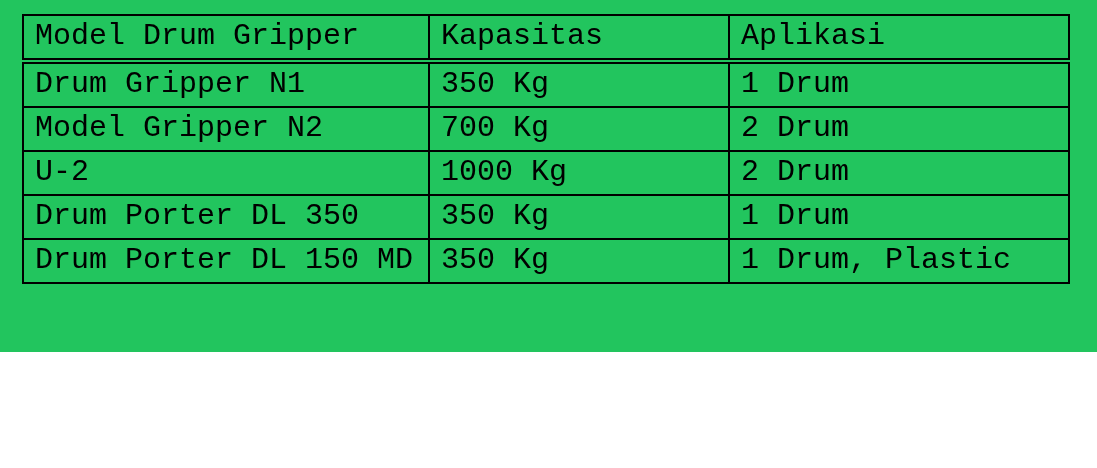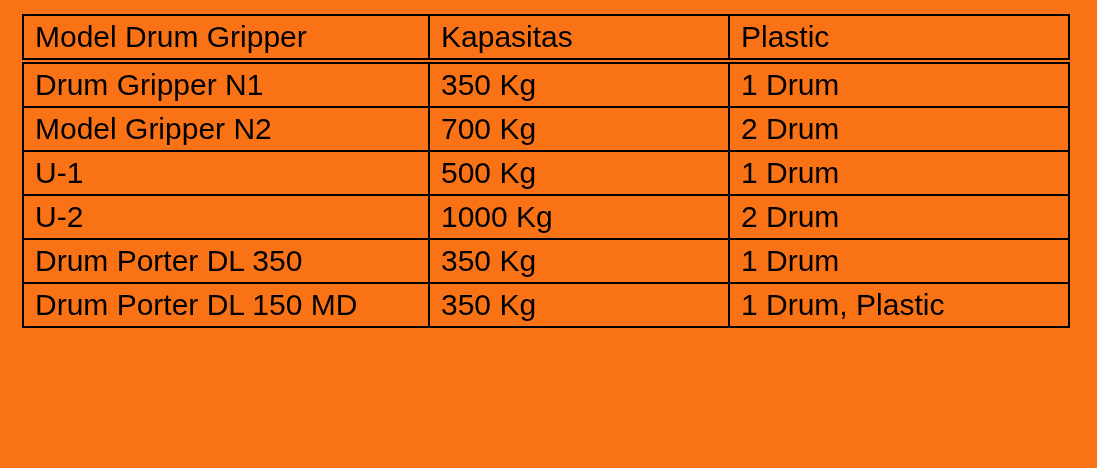--- a/index.html
+++ b/index.html
@@ -3,24 +3,24 @@
 <meta charset="utf-8">
 <style>
   html, body {
     margin: 0;
     padding: 0;
     background: #ffffff;
   }
   .page {
     position: relative;
     width: 1097px;
-    height: 468px;
-    background: #f97316;
+    height: 352px;
+    background: #22c55e;
     color: #000000;
-    font-family: Liberation Sans, sans-serif;
+    font-family: Liberation Mono, monospace;
     overflow: hidden;
   }
   table.spec-table {
     position: absolute;
     left: 22px;
     top: 14px;
     width: 1046px;
     border-collapse: collapse;
     table-layout: fixed;
   }
@@ -51,38 +51,33 @@
   <table class="spec-table">
     <colgroup>
       <col class="col-model">
       <col class="col-cap">
       <col class="col-app">
     </colgroup>
     <thead>
       <tr>
         <th>Model Drum Gripper</th>
         <th>Kapasitas</th>
-        <th>Plastic</th>
+        <th>Aplikasi</th>
       </tr>
     </thead>
     <tbody>
         <tr>
           <td>Drum Gripper N1</td>
           <td>350 Kg</td>
           <td>1 Drum</td>
         </tr>
         <tr>
           <td>Model Gripper N2</td>
           <td>700 Kg</td>
           <td>2 Drum</td>
-        </tr>
-        <tr>
-          <td>U-1</td>
-          <td>500 Kg</td>
-          <td>1 Drum</td>
         </tr>
         <tr>
           <td>U-2</td>
           <td>1000 Kg</td>
           <td>2 Drum</td>
         </tr>
         <tr>
           <td>Drum Porter DL 350</td>
           <td>350 Kg</td>
           <td>1 Drum</td>

